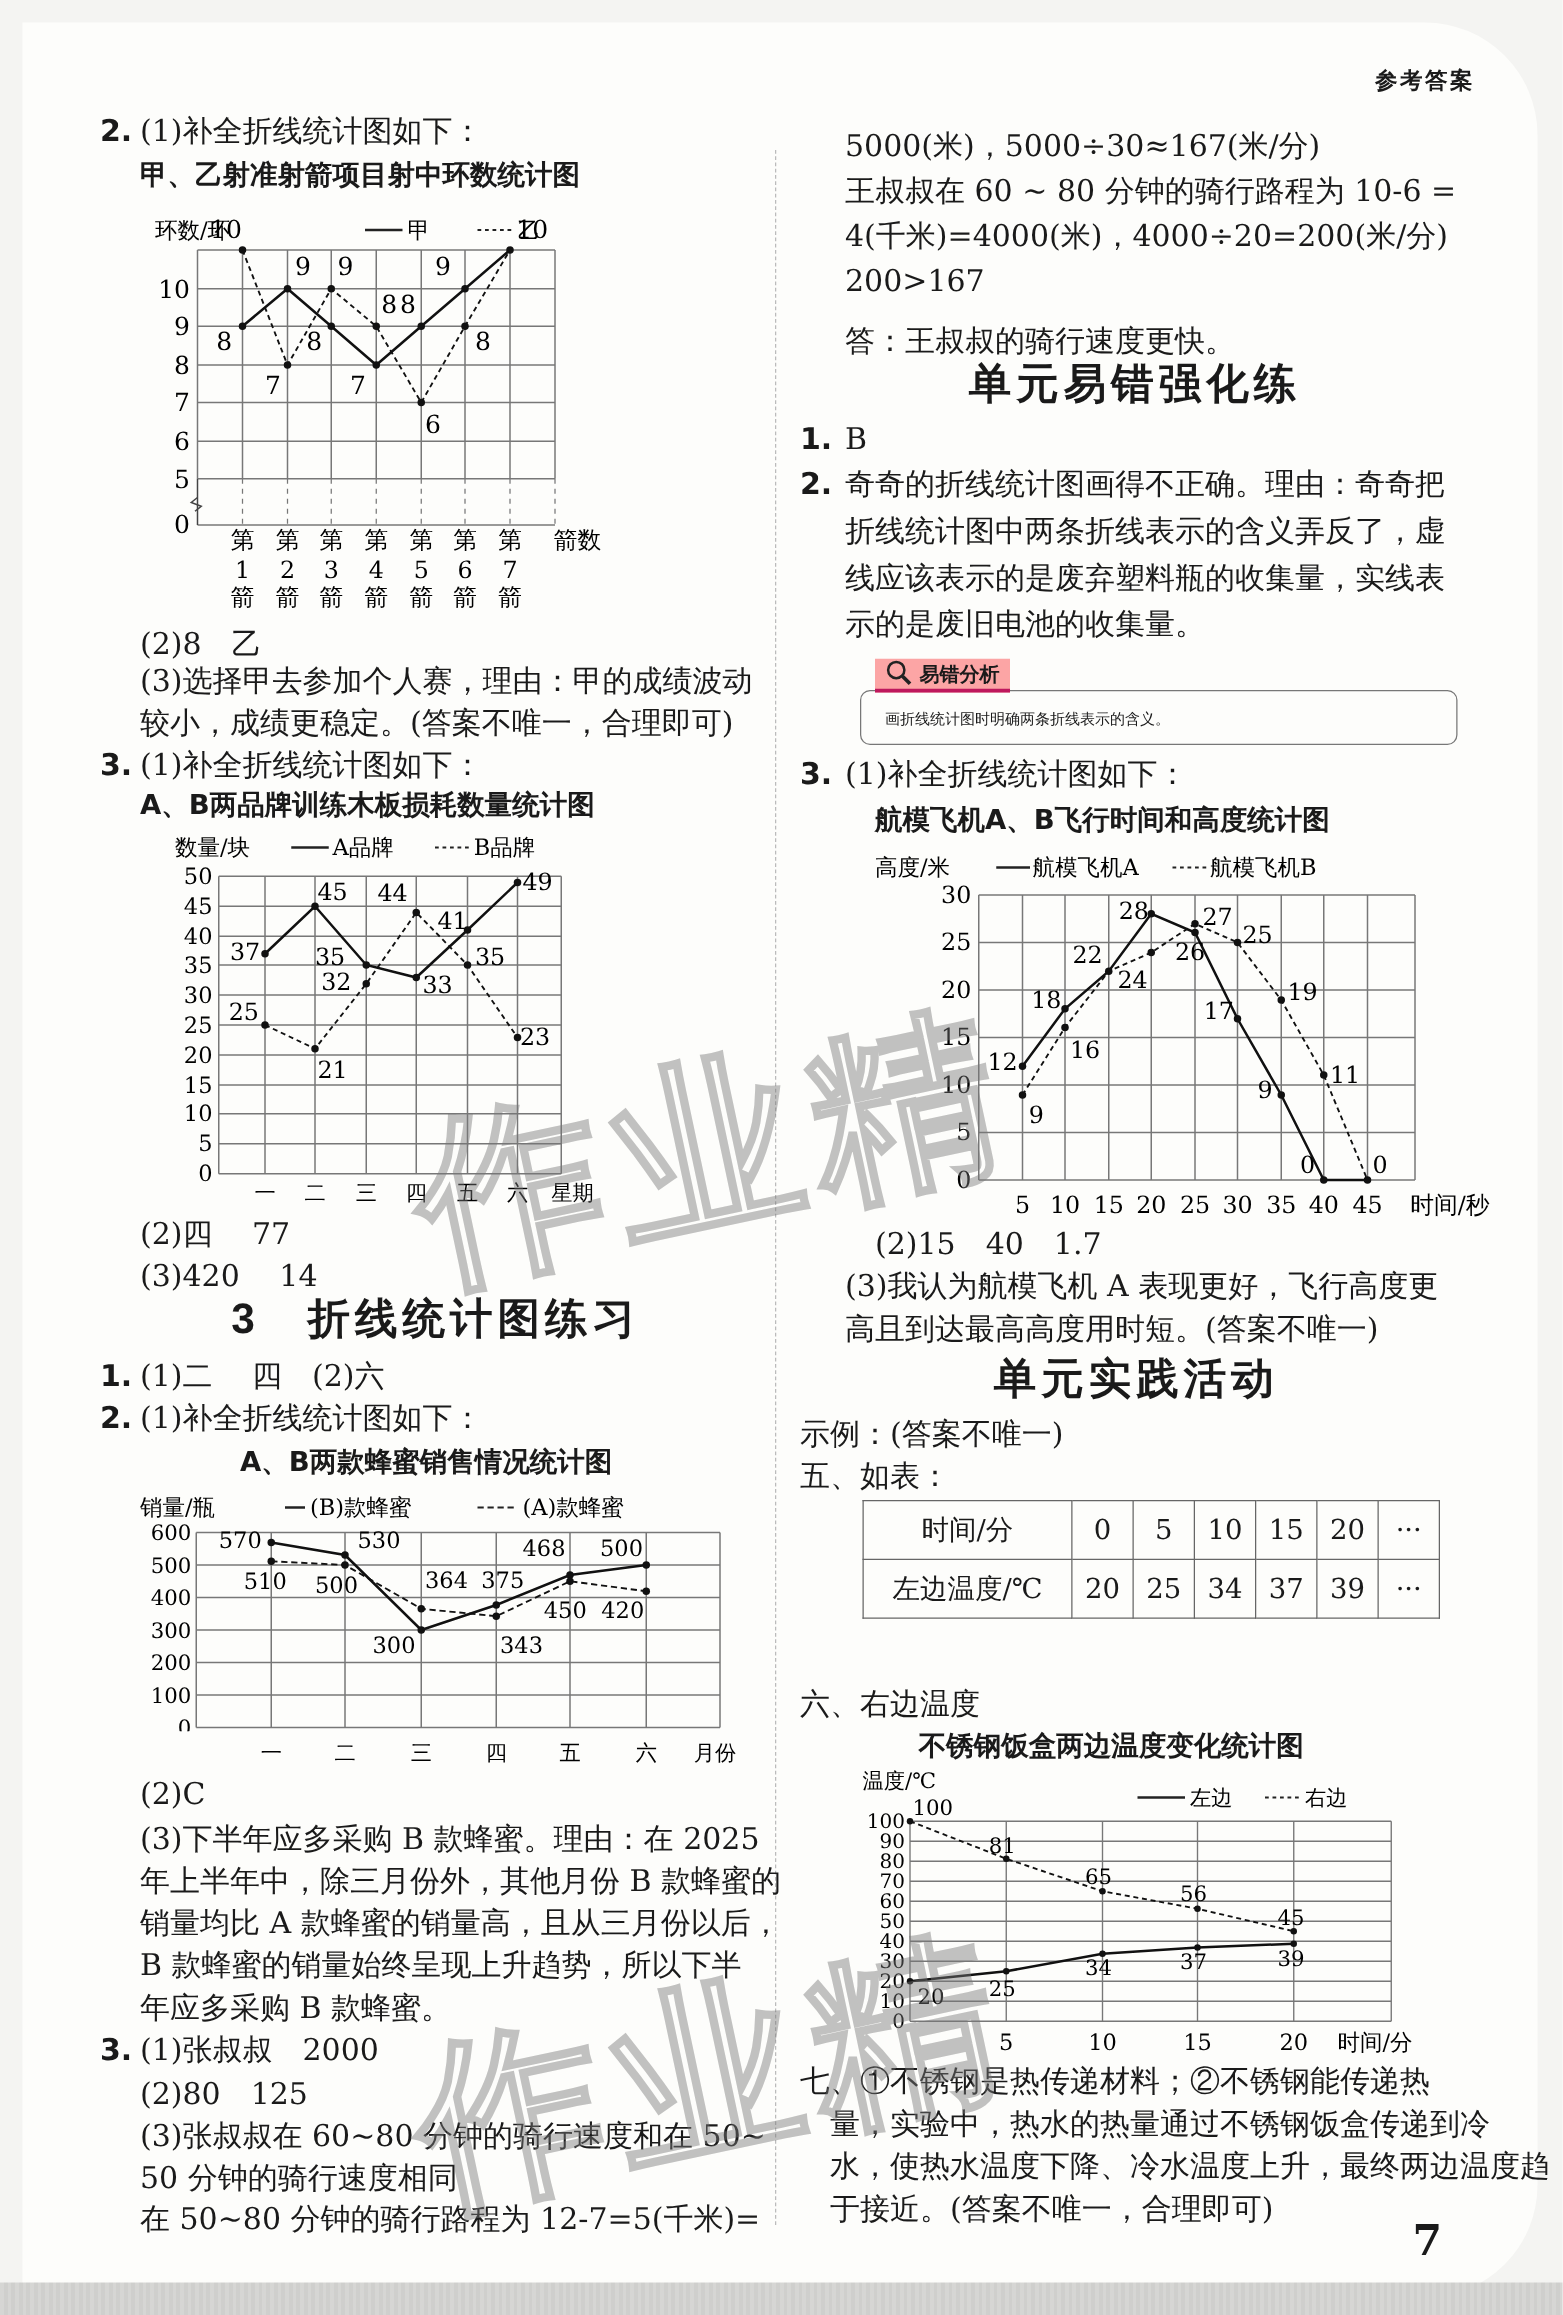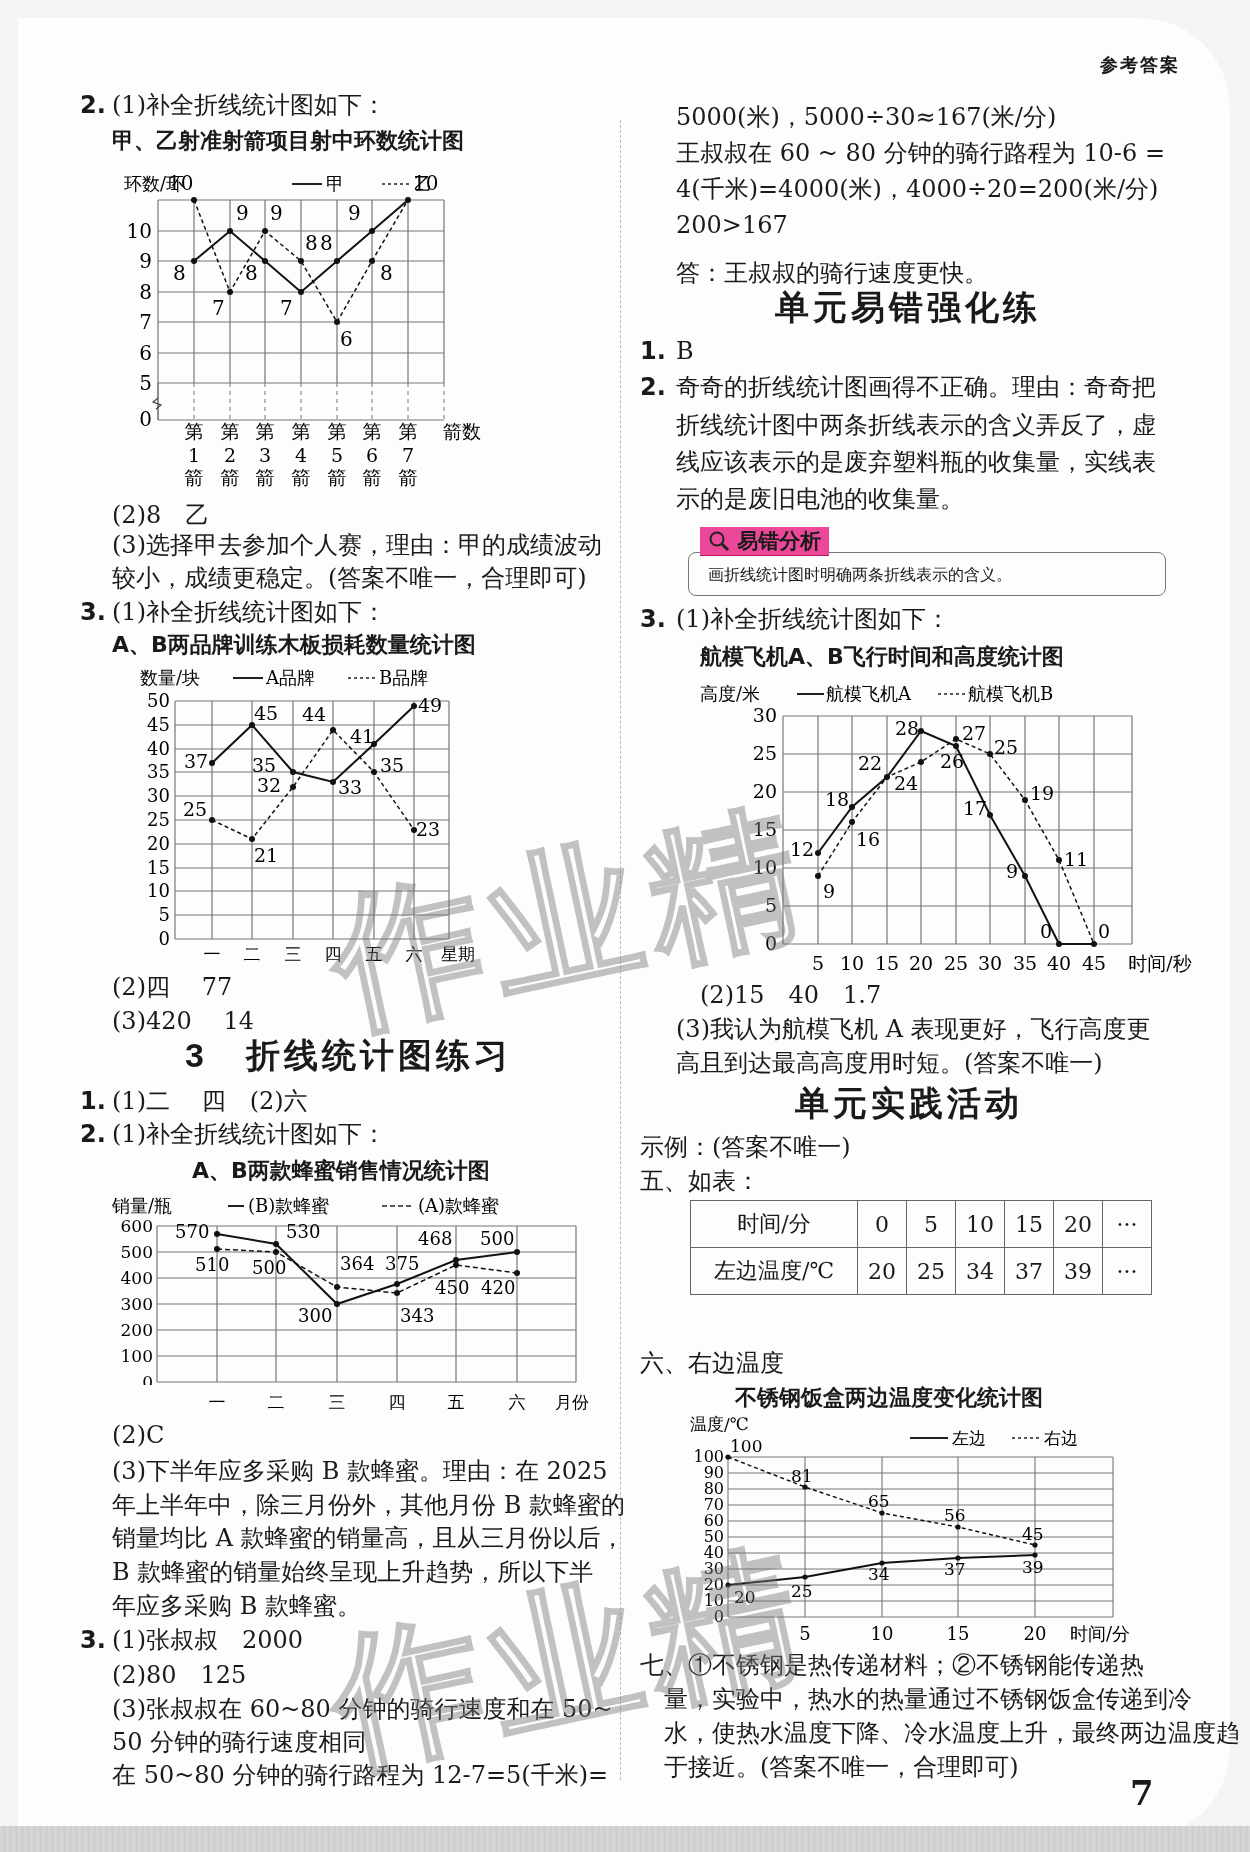--- a/index.html
+++ b/index.html
@@ -7,26 +7,26 @@
        font-family:"DejaVu Serif","Liberation Serif",serif;color:#1a1a1a;}
   .page{position:absolute;left:18px;top:18px;width:1212px;height:1820px;background:#fdfdfb;
         border-radius:0 90px 90px 0;}
   .bottom-band{position:absolute;left:0;top:1826px;width:1250px;height:26px;
         background:repeating-linear-gradient(90deg,#d6d6d4 0 3px,#cfcfcd 3px 6px);}
   .divider{position:absolute;left:620px;top:120px;width:0;height:1660px;border-left:1px dashed #bbb;}
   .t{position:absolute;white-space:nowrap;font-size:24px;line-height:30px;}
   .num{font-family:"DejaVu Sans","Liberation Sans",sans-serif;font-weight:bold;font-size:24px;}
   .h1{font-family:Liberation Sans, sans-serif;font-weight:bold;font-size:34px;letter-spacing:4px;}
   .ctitle{font-family:"DejaVu Sans","Liberation Sans",sans-serif;font-weight:bold;font-size:22px;}
-  .small{font-size:16px;}
+  .small{font-size:12px;}
   .header-label{font-family:"DejaVu Sans","Liberation Sans",sans-serif;font-weight:bold;font-size:18px;letter-spacing:2px;}
   .pageno{font-family:"DejaVu Serif","Liberation Serif",serif;font-weight:bold;font-size:34px;}
   svg text{font-family:"DejaVu Serif","Liberation Serif",serif;}
   .tip-box{position:absolute;left:688px;top:506px;width:476px;height:42px;border:1.5px solid #777;border-radius:8px;background:#fdfdfb;}
-  .tip-tag{position:absolute;left:700px;top:474px;background:#ec4899;padding:0 8px;font-family:"DejaVu Sans","Liberation Sans",sans-serif;font-weight:bold;font-size:21px;border-bottom:1px solid #be185d;}
+  .tip-tag{position:absolute;left:700px;top:474px;background:#fca5a5;padding:0 8px;font-family:"DejaVu Sans","Liberation Sans",sans-serif;font-weight:bold;font-size:16px;border-bottom:3px solid #be185d;}
   table.data{position:absolute;left:690px;top:1122px;border-collapse:collapse;font-size:22px;}
   table.data td{border:1px solid #666;height:46px;text-align:center;padding:0;}
   .watermark{position:absolute;font-family:"DejaVu Sans","Liberation Sans",sans-serif;font-size:150px;font-weight:bold;
       color:transparent;-webkit-text-stroke:2px rgba(120,120,120,.45);transform:rotate(-12deg);letter-spacing:10px;}
 </style>
 </head>
 <body>
 
 <div class="page"></div>
 <div class="bottom-band"></div>

